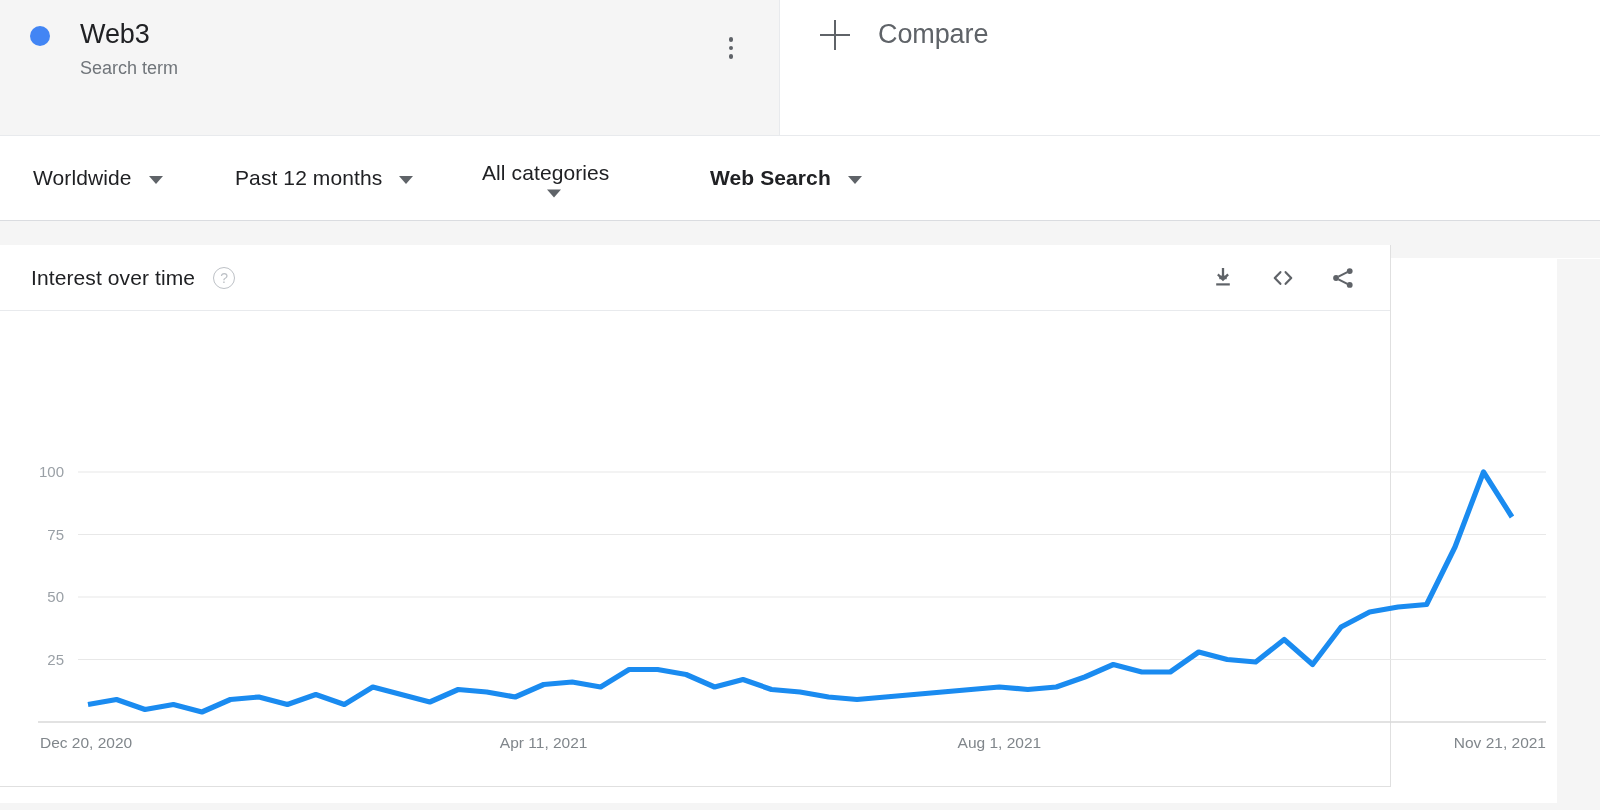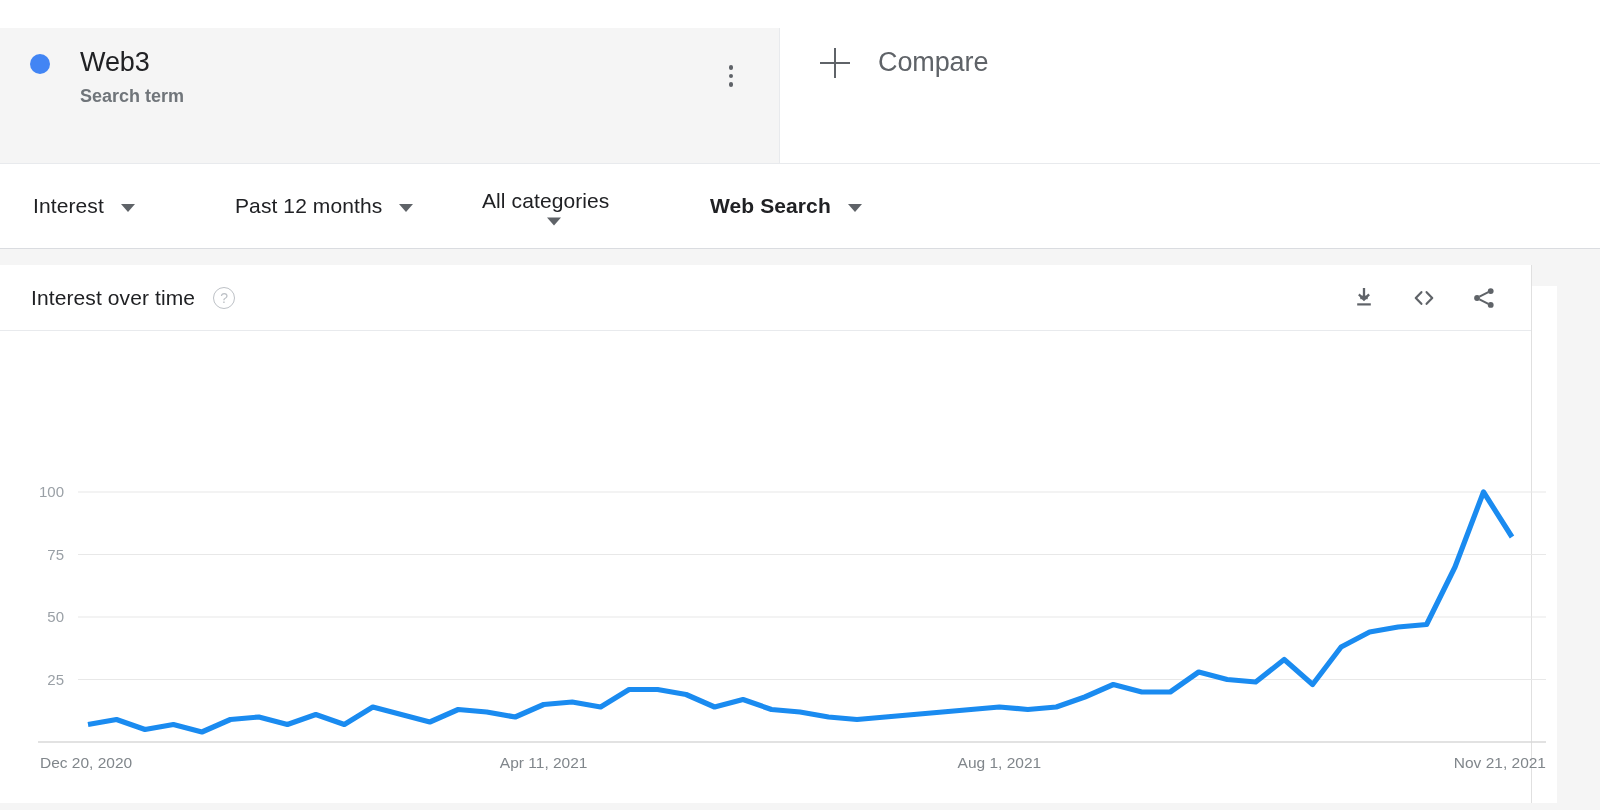--- a/index.html
+++ b/index.html
@@ -18,21 +18,20 @@
   }
 
   
   .term-header {
     display: flex;
     height: 136px;
     width: 1600px;
     background: #ffffff;
     border-bottom: 1px solid #e8eaed;
     box-sizing: border-box;
-    margin-top: 28px;
   }
   .term-card {
     width: 780px;
     background: #f5f5f5;
     position: relative;
     box-sizing: border-box;
     border-right: 1px solid #e8eaed;
   }
   .term-dot {
     position: absolute;
@@ -53,21 +52,21 @@
     line-height: 36px;
     font-weight: 400;
   }
   .term-sub {
     position: absolute;
     left: 80px;
     top: 55px;
     font-size: 18px;
     color: #70757a;
     line-height: 26px;
-    font-weight: 700;
+    font-weight: 400;
   }
   .term-menu {
     position: absolute;
     right: 28px;
     top: 28px;
     width: 40px;
     height: 40px;
     display: flex;
     flex-direction: column;
     align-items: center;
@@ -163,22 +162,22 @@
   .grey-gap {
     height: 37px;
     width: 1600px;
     background: #f5f5f5;
   }
 
   
   .chart-card {
     position: absolute;
     left: 0;
-    top: 265px;
-    width: 1532px;
+    top: 245px;
+    width: 1391px;
     height: 542px;
     background: #ffffff;
     border-right: 1px solid #e0e0e0;
     border-bottom: 1px solid #e0e0e0;
     box-sizing: border-box;
   }
   .card-bg-right {
     position: absolute;
     left: 1557px;
     top: 259px;
@@ -284,21 +283,21 @@
   <div class="compare-card">
     <div class="compare-plus"></div>
     <div class="compare-label">Compare</div>
   </div>
 
 </div>
 
 <div class="filter-bar">
 
   <div class="filter filter-0">
-    <span class="filter-label">Interest</span>
+    <span class="filter-label">Worldwide</span>
     <span class="caret"></span>
   </div>
 
   <div class="filter filter-1">
     <span class="filter-label">Past 12 months</span>
     <span class="caret"></span>
   </div>
 
   <div class="filter filter-2">
     <span class="filter-label">All categories</span>

